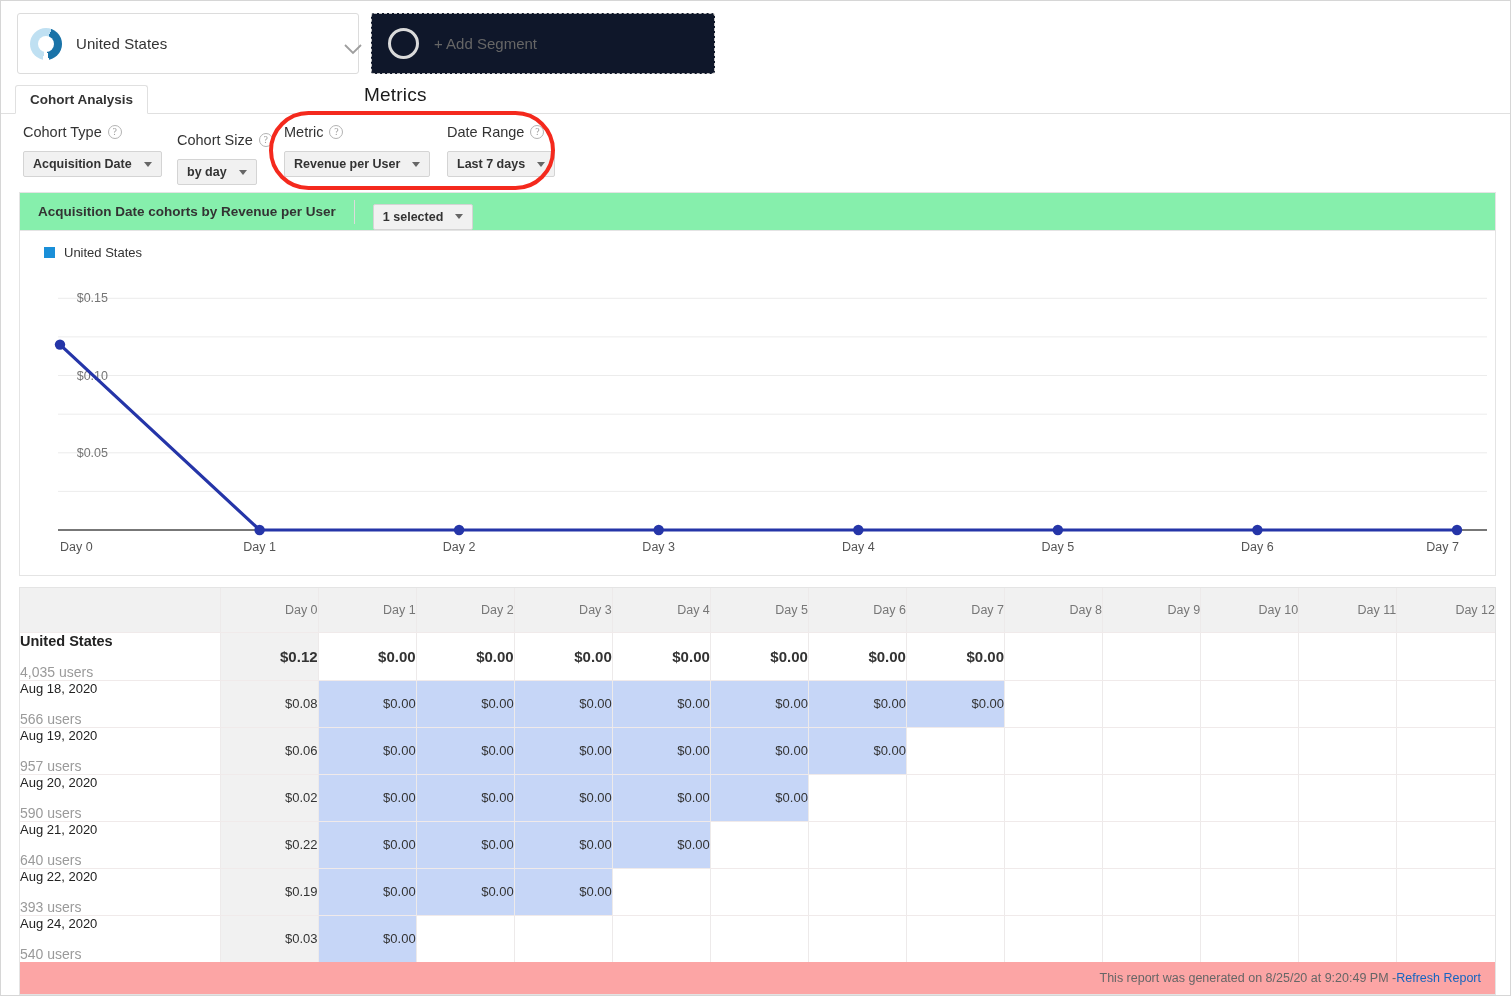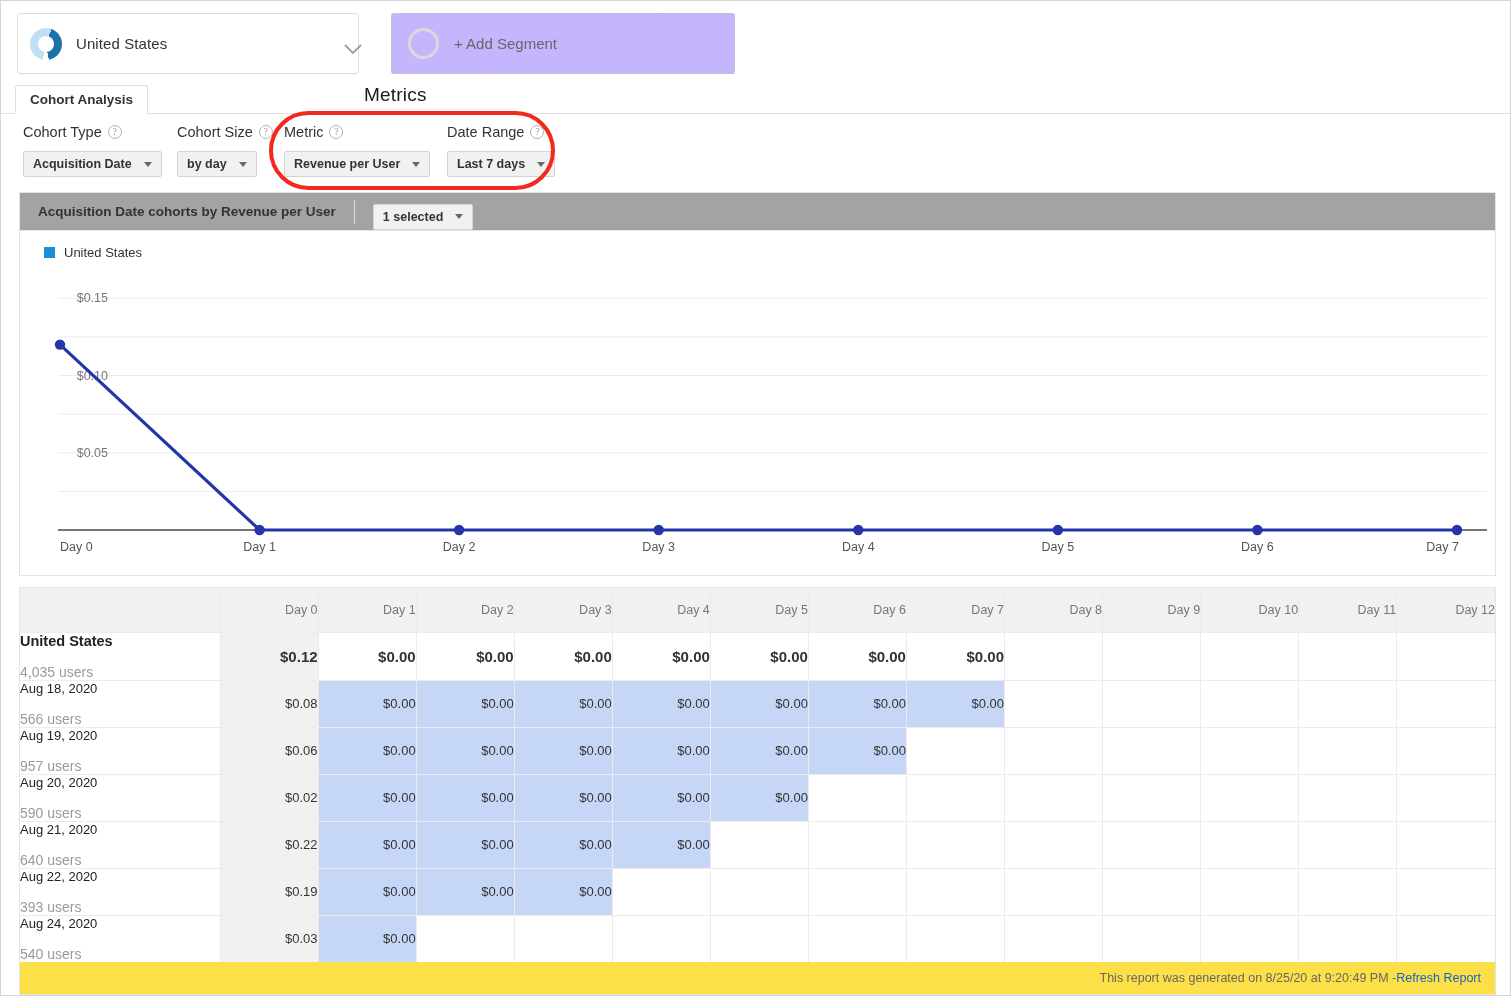--- a/index.html
+++ b/index.html
@@ -51,27 +51,27 @@
     font-size: 15px; color: #333; letter-spacing: 0.1px;
   }
   .chev-down {
     position: absolute; right: 14px; top: 50%;
     transform: translateY(-50%);
     width: 0; height: 0;
   }
   .chev-down svg { display: block; }
 
   .add-segment {
-    position: absolute; left: 390px; top: 12px;
+    position: absolute; left: 370px; top: 12px;
     width: 344px; height: 61px;
     border: 1px dashed #c4c4c4;
     border-radius: 3px;
     display: flex; align-items: center;
     padding: 0 16px;
-    background: #c4b5fd;
+    background: #0f172a;
   }
   .empty-circle {
     width: 31px; height: 31px; flex: 0 0 31px;
     border-radius: 50%;
     border: 3px solid #dadada;
     margin-right: 15px;
   }
   .add-segment-label {
     font-size: 15px; color: #666;
   }
@@ -152,21 +152,21 @@
 
   
   .chart-panel {
     position: absolute; left: 18px; top: 191px;
     width: 1477px; height: 384px;
     border: 1px solid #e4e4e4;
     background: #fff;
   }
   .chart-head {
     height: 38px;
-    background: #a3a3a3;
+    background: #86efac;
     border-bottom: 1px solid #e4e4e4;
     display: flex; align-items: center;
     padding-left: 18px;
   }
   .chart-title {
     font-size: 13.5px; font-weight: bold; color: #333;
   }
   .chart-head-sep {
     width: 1px; height: 24px; background: #dcdcdc;
     margin: 0 18px;
@@ -243,21 +243,21 @@
   tr.data-row td.day0 { background: #f1f1f1; margin-left: 44px; }
   td.heat { background: #c6d6f7; }
   td.empty { background: #fff; }
 
   
   .footer {
     position: absolute; left: 18px; top: 961px;
     width: 1477px; height: 33px;
     border: 1px solid #e4e4e4;
     border-top: none;
-    background: #fde047;
+    background: #fca5a5;
     display: flex; align-items: center; justify-content: flex-end;
     padding-right: 14px;
     font-size: 12.5px; color: #666;
   }
   .footer a { color: #1565c0; text-decoration: none; }
 </style>
 </head>
 <body>
 
 <div id="page">
@@ -291,21 +291,21 @@
       <div class="ctrl-label">
         <span>Cohort Type</span>
         <span class="qmark">?</span>
       </div>
       <div class="dropdown">
         <span>Acquisition Date</span>
         <span class="caret"></span>
       </div>
     </div>
 
-    <div class="ctrl" style="left:176px; top:4px;">
+    <div class="ctrl" style="left:176px; top:12px;">
       <div class="ctrl-label">
         <span>Cohort Size</span>
         <span class="qmark">?</span>
       </div>
       <div class="dropdown">
         <span>by day</span>
         <span class="caret"></span>
       </div>
     </div>
 

